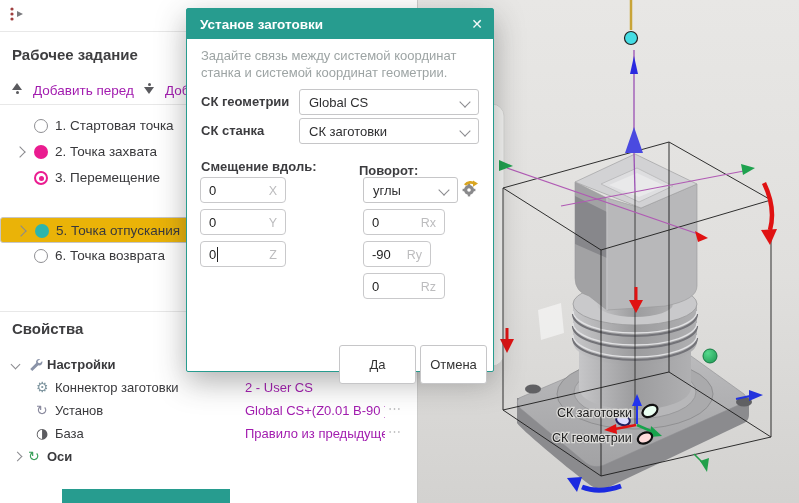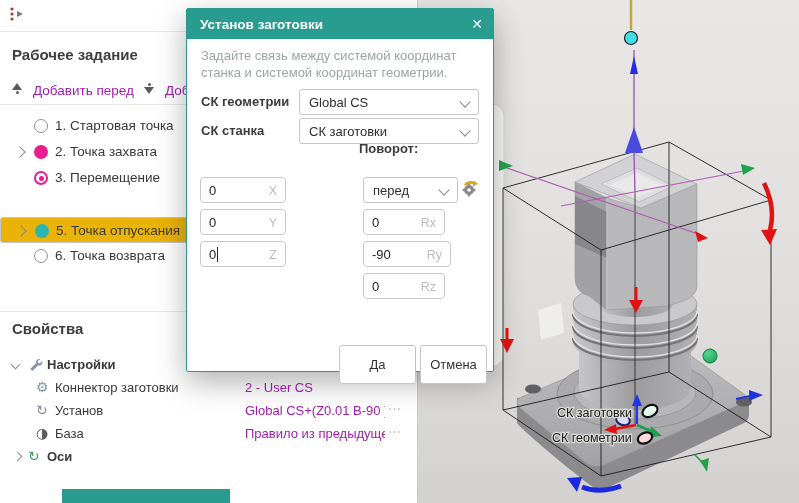--- a/index.html
+++ b/index.html
@@ -311,55 +311,56 @@
 
     <div class="dlg-label" style="top:85px">СК геометрии</div>
     <div class="sel" style="left:112px;top:80px;width:180px">
       <span>Global CS</span>
     </div>
     <div class="dlg-label" style="top:114px">СК станка</div>
     <div class="sel" style="left:112px;top:109px;width:180px">
       <span>СК заготовки</span>
     </div>
 
-    <div class="dlg-label" style="left:172px;top:132px">Поворот:</div>
+    <div class="dlg-label" style="top:150px">Смещение вдоль:</div>
+    <div class="dlg-label" style="left:172px;top:154px">Поворот:</div>
 
     <div class="fld" style="left:13px;top:168px">
       <input value="0" style="">
       <span class="sfx">X</span>
     </div>
     <div class="fld" style="left:13px;top:200px">
       <input value="0" style="">
       <span class="sfx">Y</span>
     </div>
     <div class="fld" style="left:13px;top:232px">
       <input value="0" style="">
       <span class="caret"></span>
       <span class="sfx">Z</span>
     </div>
 
     <div class="sel" style="left:176px;top:168px;width:95px">
-      <span>перед</span>
+      <span>углы</span>
     </div>
     <svg width="18" height="18" style="position:absolute;left:274px;top:171px">
       <circle cx="8" cy="10" r="5" fill="#8a8a8c"></circle>
       <rect x="6.8" y="3.6" width="2.4" height="3" fill="#8a8a8c"></rect>
       <rect x="6.8" y="13.4" width="2.4" height="3" fill="#8a8a8c"></rect>
       <rect x="1.6" y="8.8" width="3" height="2.4" fill="#8a8a8c"></rect>
       <rect x="11.4" y="8.8" width="3" height="2.4" fill="#8a8a8c"></rect>
       <circle cx="8" cy="10" r="1.8" fill="#ffffff"></circle>
       <path d="M4,5 A7,7 0 0 1 14,4" stroke="#d9a520" stroke-width="2.6" fill="none"></path>
       <polygon points="12,0.5 17,3.5 12,6.8" fill="#d9a520"></polygon>
     </svg>
 
     <div class="fld" style="left:176px;top:200px;width:82px">
       <input value="0" style="">
       <span class="sfx">Rx</span>
     </div>
-    <div class="fld" style="left:176px;top:232px;width:88px">
+    <div class="fld" style="left:176px;top:232px;width:68px">
       <input value="-90" style="">
       <span class="sfx">Ry</span>
     </div>
     <div class="fld" style="left:176px;top:264px;width:82px">
       <input value="0" style="">
       <span class="sfx">Rz</span>
     </div>
 
     <div class="btn" style="left:152px;width:77px">Да</div>
     <div class="btn" style="left:233px;width:67px">Отмена</div>

